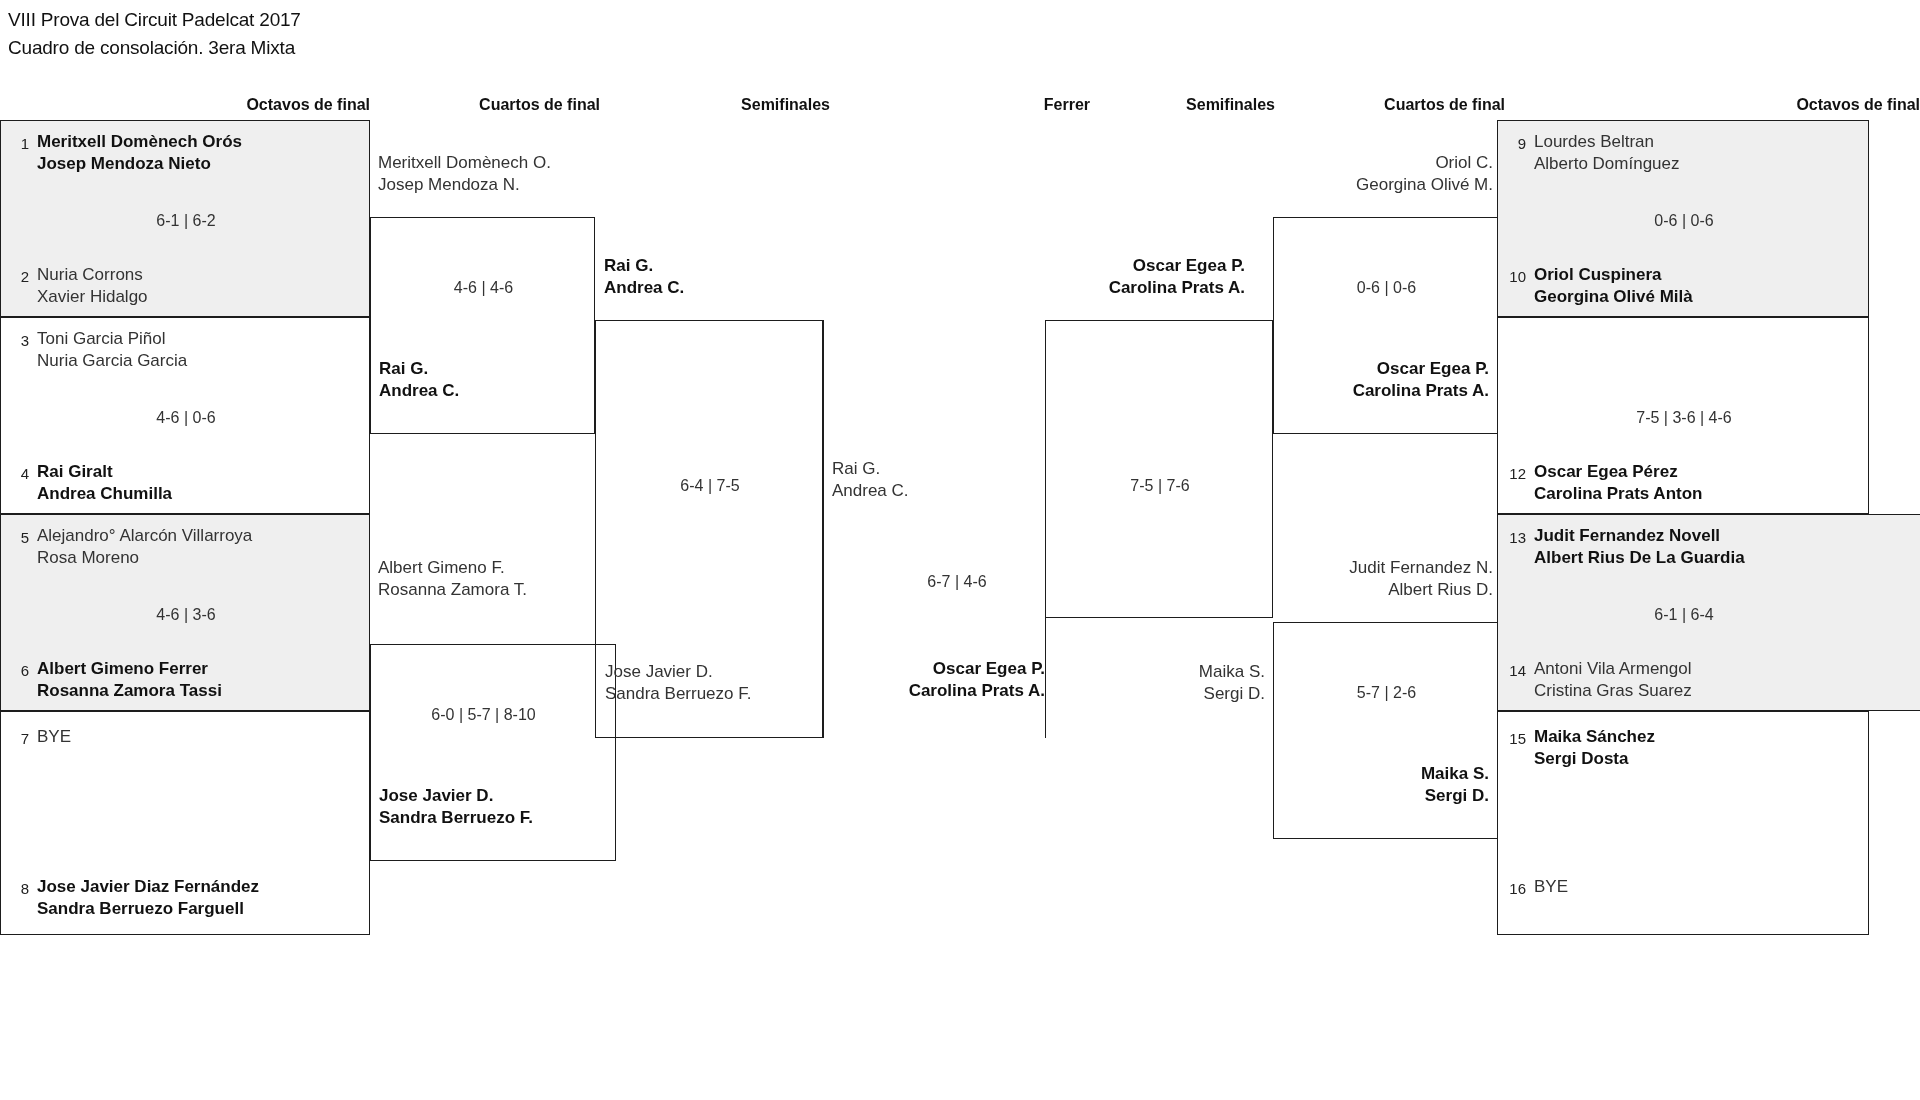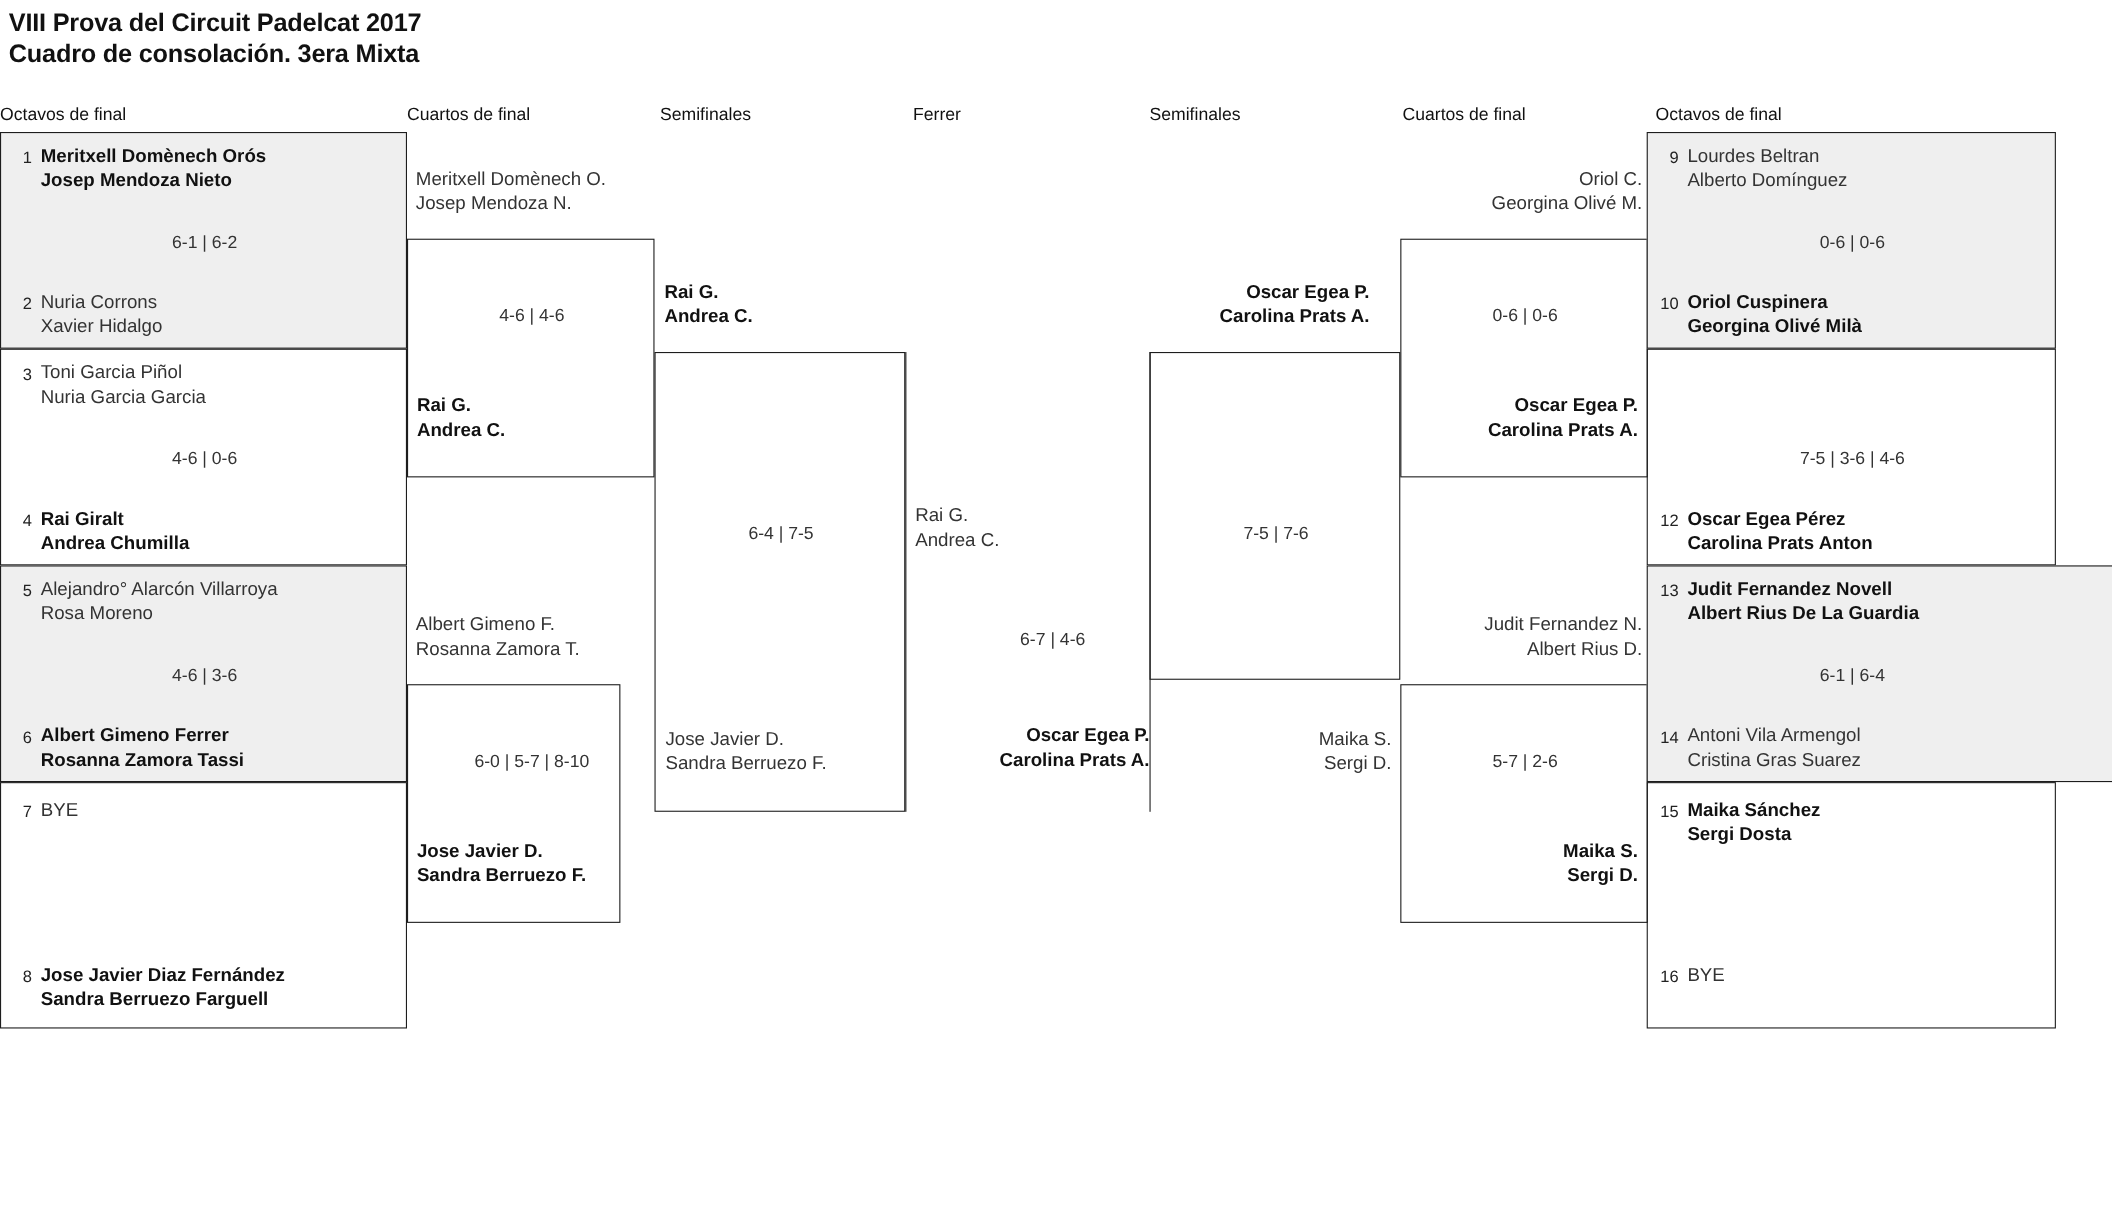--- a/index.html
+++ b/index.html
@@ -8,29 +8,29 @@
     background: #ffffff;
     font-family: "Liberation Sans", sans-serif;
     color: #1a1a1a;
     overflow: hidden;
   }
   #root { position: relative; width: 1920px; height: 1100px; }
 
   
   .title-block { position: absolute; left: 8px; top: 6px; }
   .title-line {
-    font-size: 23px; font-weight: bold; line-height: 28px;
+    font-size: 19px; font-weight: normal; line-height: 28px;
     letter-spacing: -0.2px; color: #111;
   }
   .logo { position: absolute; right: 16px; top: 8px; width: 220px; height: 58px; }
 
   
   .col-head {
     position: absolute; top: 96px;
-    font-size: 16px; font-weight: normal; text-align: left;
+    font-size: 16px; font-weight: bold; text-align: right;
     color: #111; white-space: nowrap;
   }
 
   
   .mbox { position: absolute; border: 1px solid #1d1d1d; background: transparent; }
   .mbox.shaded { background: #efefef; }
 
   
   .slot { position: absolute; display: flex; align-items: flex-start; gap: 8px; }
   .seed {
@@ -142,21 +142,21 @@
   <div class="mbox" style="left:370px;top:217px;width:225px;height:217px">
     <div class="score" style="left:0;top:60px;width:225px">4-6 | 4-6</div>
     <div class="ftext win" style="left:8px;top:140px">
       <span>Rai G.</span><br><span>Andrea C.</span>
     </div>
   </div>
 
   <div class="ftext" style="left:378px;top:557px">
     <span>Albert Gimeno F.</span><br><span>Rosanna Zamora T.</span>
   </div>
-  <div class="mbox" style="left:370px;top:622px;width:194px;height:217px">
+  <div class="mbox" style="left:370px;top:644px;width:246px;height:217px">
     <div class="score" style="left:0;top:60px;width:225px">6-0 | 5-7 | 8-10</div>
     <div class="ftext win" style="left:8px;top:140px">
       <span>Jose Javier D.</span><br><span>Sandra Berruezo F.</span>
     </div>
   </div>
 
   <div class="ftext win" style="left:604px;top:255px">
     <span>Rai G.</span><br><span>Andrea C.</span>
   </div>
   <div class="mbox" style="left:595px;top:320px;width:228px;height:418px">

